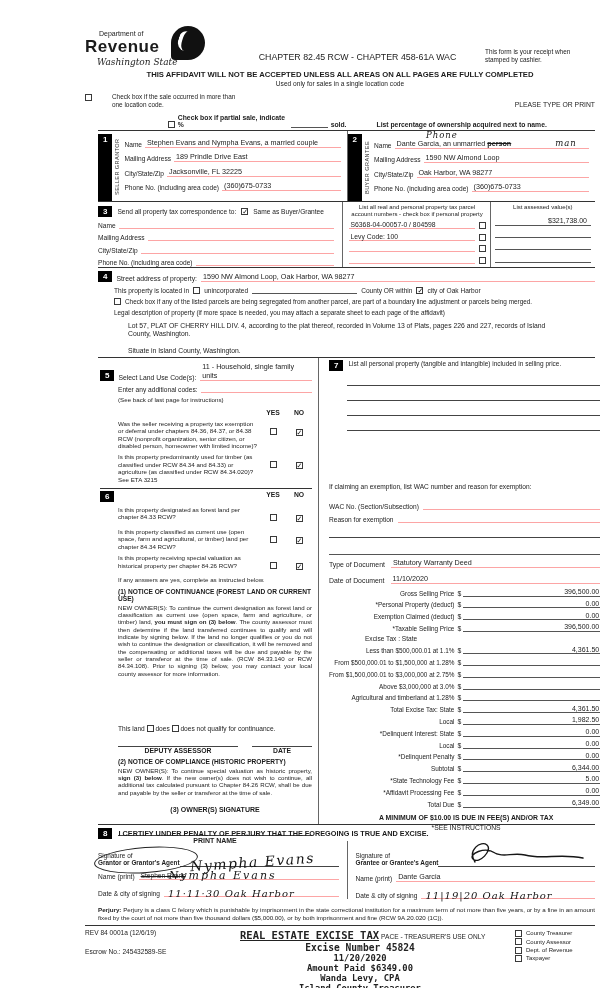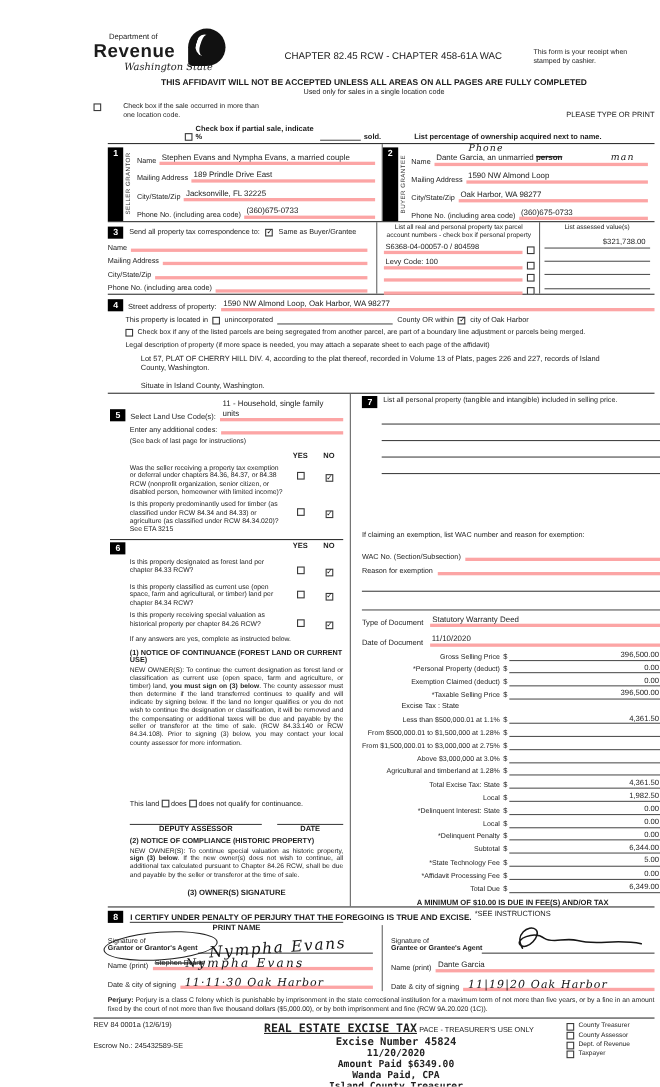--- a/index.html
+++ b/index.html
@@ -7,45 +7,45 @@
   .page {
     position:relative; width:600px; height:988px; background:#fff;
     font-family:"Liberation Sans", sans-serif; color:#1c1c1c; overflow:hidden;
   }
   .inner { position:absolute; left:85px; top:30px; width:510px; }
   .fs6 { font-size:6.2px; line-height:7.6px; }
   .b { font-weight:bold; }
   .nowrap { white-space:nowrap; }
 
   
-  .hdr { display:flex; }
+  .hdr { display:flex;align-items:center; }
   .logo { width:145px; position:relative; }
   .logo .dep { font-size:7px; margin-left:14px; }
   .logo .rev { font-size:17px; font-weight:bold; letter-spacing:0.5px; }
-  .logo .ws  { font-size:9px; font-style:italic; margin-left:28px; font-family:"DejaVu Serif", serif; }
+  .logo .ws  { font-size:9px; font-style:italic; margin-left:12px; font-family:"DejaVu Serif", serif; }
   .logomark { position:absolute; left:86px; top:-4px; width:34px; height:34px; background:#111; border-radius:50% 50% 50% 4px; }
   .logomark::after{ content:""; position:absolute; left:7px; top:6px; width:16px; height:20px; border-left:4px solid #fff; border-radius:40% 60% 50% 50%; transform:rotate(18deg); }
   .titleblk { width:255px; text-align:center; padding-top:12px; }
   .titleblk .t1 { font-size:10.3px; font-weight:bold; }
   .titleblk .t2 { font-size:8.8px; margin-top:4px; }
   .receipt { width:110px; font-size:6.4px; line-height:8px; padding-top:14px; text-align:left; }
   .warn { font-size:7.7px; font-weight:bold; text-align:center; margin-top:3px; }
   .usage { font-size:6.6px; text-align:center; margin-top:1px; }
   .chkrow { display:flex; margin-top:6px; font-size:6.4px; line-height:8px; }
   .chkrow .cbx { margin:1px 20px 0 0; }
   .please { margin-left:auto; padding-top:8px; font-size:6.8px; }
 
   .cb { display:inline-block; width:7px; height:7px; border:1px solid #3a3a3a; font-size:7px; line-height:6.5px; text-align:center; vertical-align:-1px; background:#fff; color:#111; }
   .num { display:inline-block; background:#000; color:#fff; font-weight:bold; font-size:8px; line-height:11px; padding:0 5px; vertical-align:middle; }
 
   .main { margin-left:13px; width:497px; }
   .partial { display:flex; font-size:6.8px; margin-top:5px; }
   .partial .half { width:50%; display:flex; gap:3px; align-items:flex-end; }
   .ul { border-bottom:1px solid #555; min-height:8px; }
-  .ulgrow { flex:1; border-bottom:3px solid #fca5a5; min-height:8px; padding:0 2px; }
+  .ulgrow { flex:1; border-bottom:1px solid #fca5a5; min-height:8px; padding:0 2px; }
   .ulw { display:inline-block; width:38px; border-bottom:1px solid #555; }
 
   
   .s12 { display:flex; border-top:1px solid #333; border-bottom:1px solid #333; height:72px; margin-top:2px; }
   .party { width:50%; display:flex; padding-top:2px; }
   .party + .party { border-left:1px solid #666; }
   .side { writing-mode:vertical-rl; transform:rotate(180deg); font-size:5.6px; letter-spacing:0.4px; color:#333; text-align:center; line-height:6px; padding:2px 0; }
   .pfields { flex:1; padding:1px 6px 0 4px; }
   .pnum { margin:1px 2px 0 0; }
   .fl { display:flex; gap:3px; align-items:flex-end; font-size:6.6px; margin-top:4.2px; }
@@ -587,21 +587,21 @@
         <div class="esc"><span>Escrow No.:</span> <span>245432589-SE</span></div>
       </div>
       <div class="stamp">
         <div class="stampline1">
           <span class="s1">REAL ESTATE EXCISE TAX</span>
           <span class="treas">PACE - TREASURER'S USE ONLY</span>
         </div>
         <div class="s2">Excise Number 45824</div>
         <div class="s3a">11/20/2020</div>
         <div class="s3a">Amount Paid $6349.00</div>
-        <div class="s3a">Wanda Paid, CPA</div>
+        <div class="s3a">Wanda Levy, CPA</div>
         <div class="s3a">Island County Treasurer</div>
       </div>
       <div class="copies">
         <div>
             <span class="cb"></span>
             <span>County Treasurer</span>
           </div>
         <div>
             <span class="cb"></span>
             <span>County Assessor</span>

